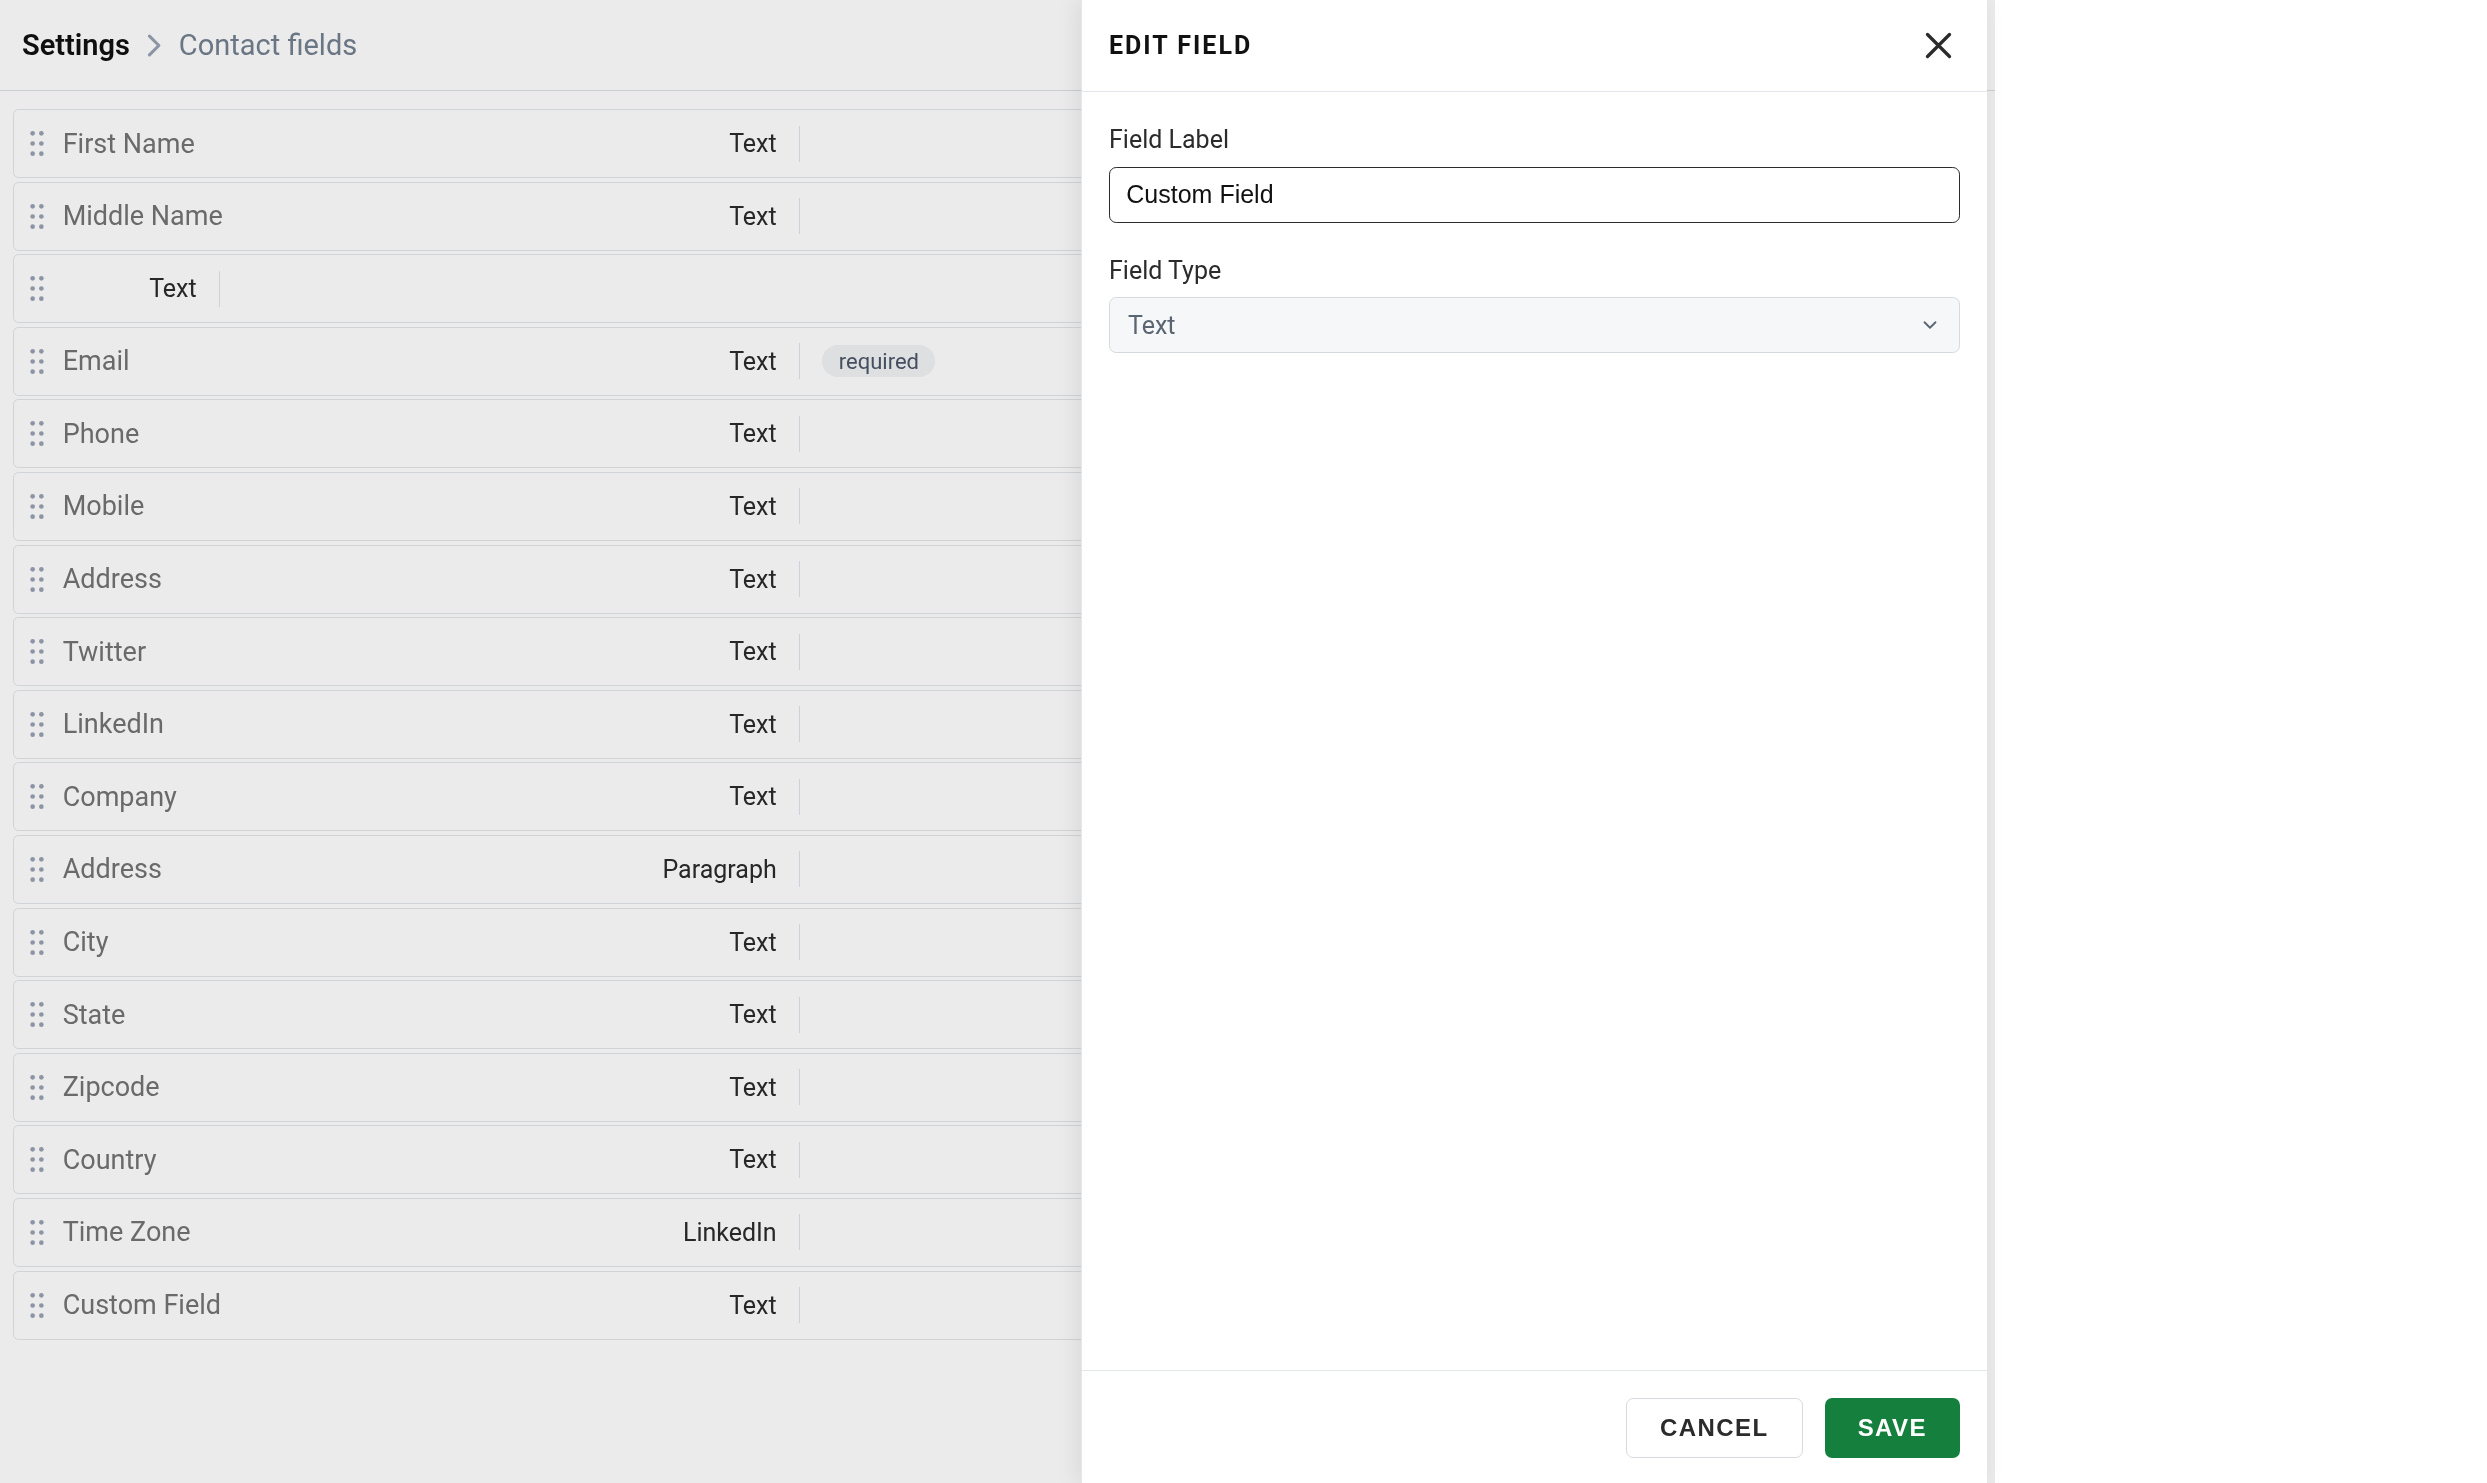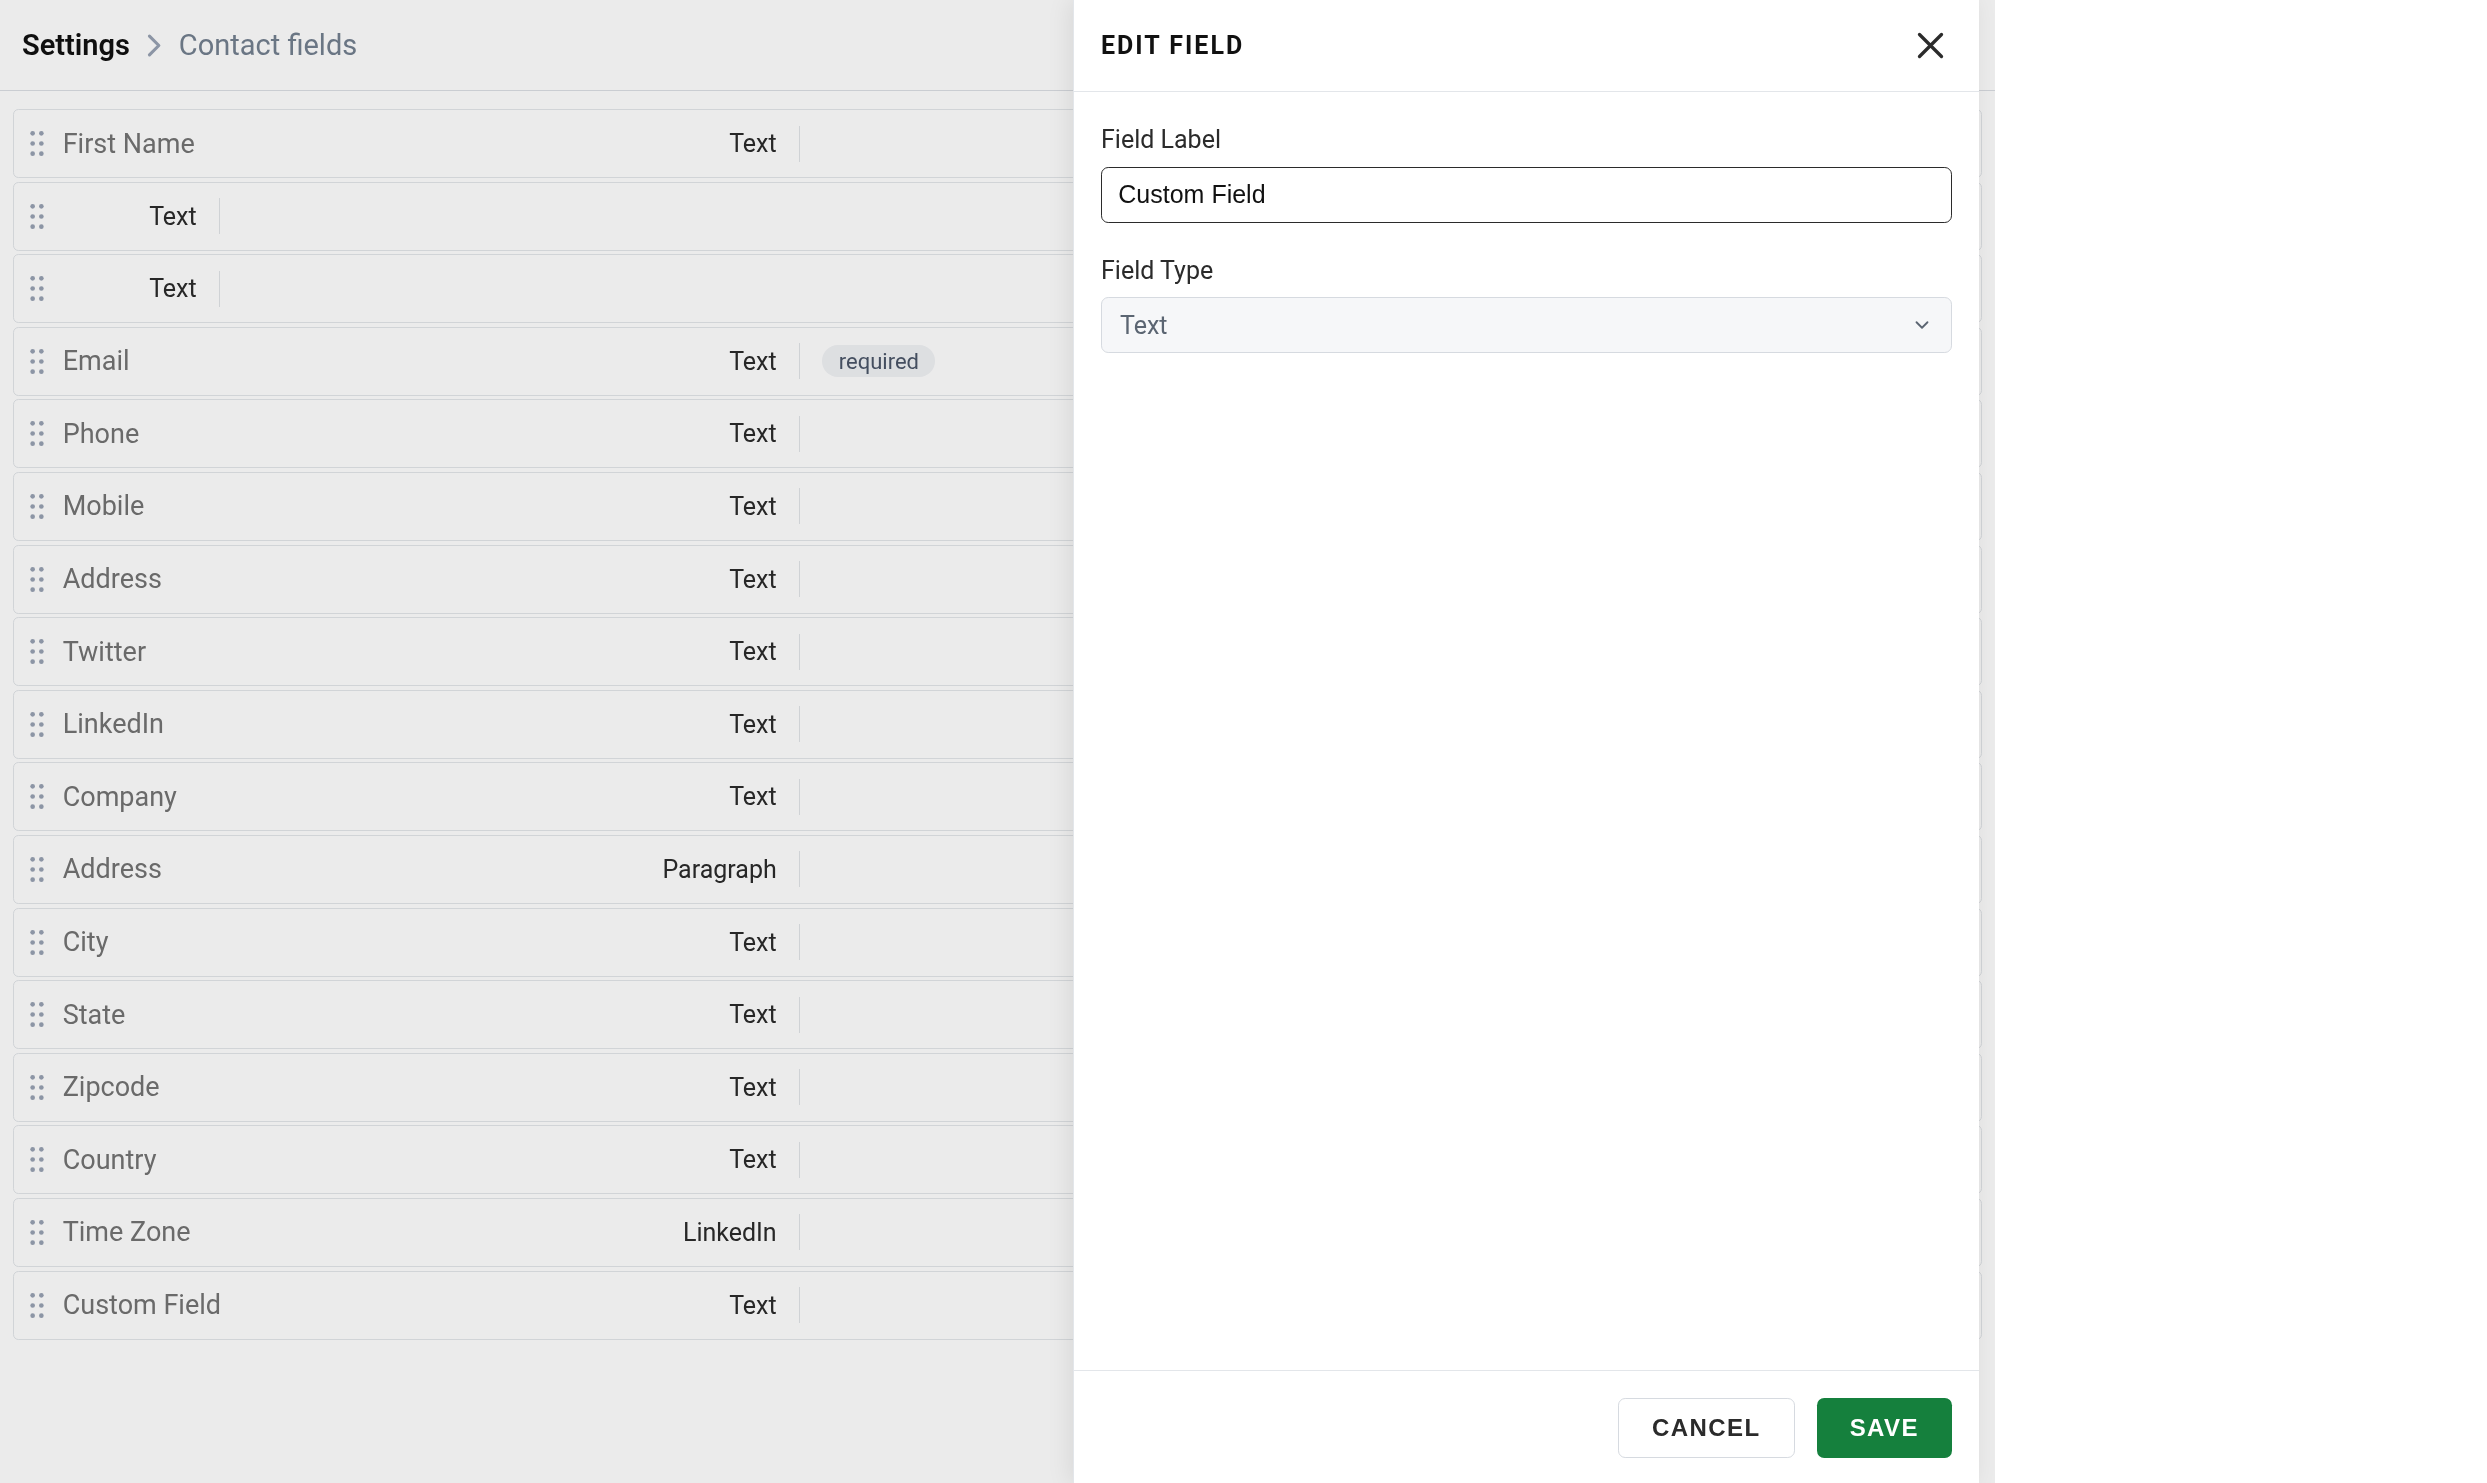--- a/index.html
+++ b/index.html
@@ -98,21 +98,21 @@
   .overlay-dim {
     position: absolute;
     inset: 0;
     background: rgba(0,0,0,0.08);
   }
 
   
   .side-panel {
     position: absolute;
     top: 0;
-    right: 16px;
+    right: 8px;
     width: 906px;
     height: 100%;
     background: #ffffff;
     box-shadow: -3.6px 0 22px rgba(0,0,0,0.08);
     display: flex;
     flex-direction: column;
     border-left: 0.9px solid #e3e6ea;
   }
   .panel-header {
     display: flex;
@@ -248,20 +248,21 @@
         <span class="drag-handle">
           <svg width="18" height="29" viewBox="0 0 12 20">
             <circle cx="3" cy="3" r="1.6" fill="#98a2b3"></circle>
             <circle cx="9" cy="3" r="1.6" fill="#98a2b3"></circle>
             <circle cx="3" cy="10" r="1.6" fill="#98a2b3"></circle>
             <circle cx="9" cy="10" r="1.6" fill="#98a2b3"></circle>
             <circle cx="3" cy="17" r="1.6" fill="#98a2b3"></circle>
             <circle cx="9" cy="17" r="1.6" fill="#98a2b3"></circle>
           </svg>
         </span>
+        <span class="field-name">Middle Name</span>
         <span class="field-type">Text</span>
         <span class="divider"></span>
       </div>
       <div class="field-row">
         <span class="drag-handle">
           <svg width="18" height="29" viewBox="0 0 12 20">
             <circle cx="3" cy="3" r="1.6" fill="#98a2b3"></circle>
             <circle cx="9" cy="3" r="1.6" fill="#98a2b3"></circle>
             <circle cx="3" cy="10" r="1.6" fill="#98a2b3"></circle>
             <circle cx="9" cy="10" r="1.6" fill="#98a2b3"></circle>

